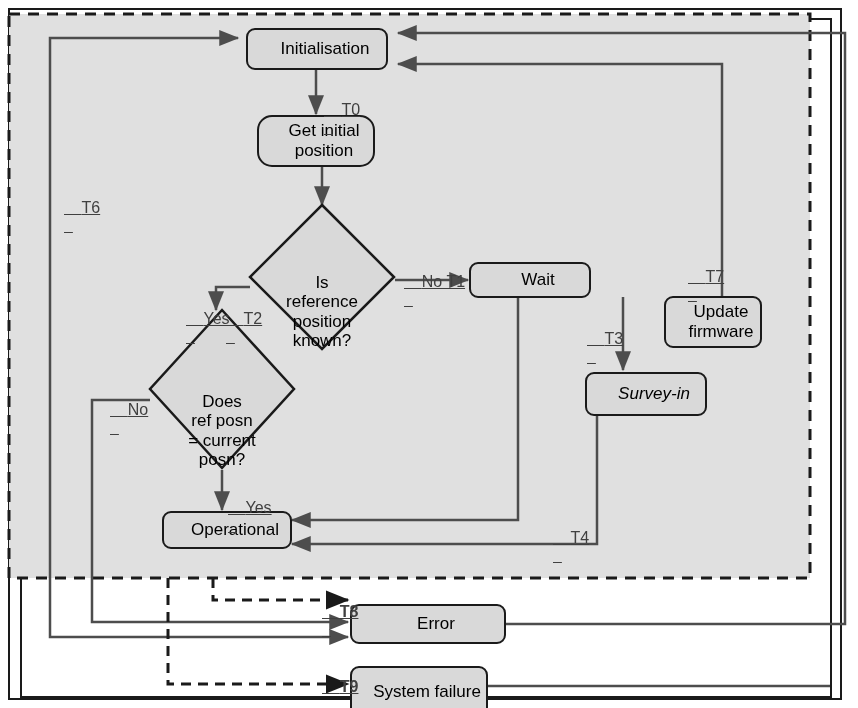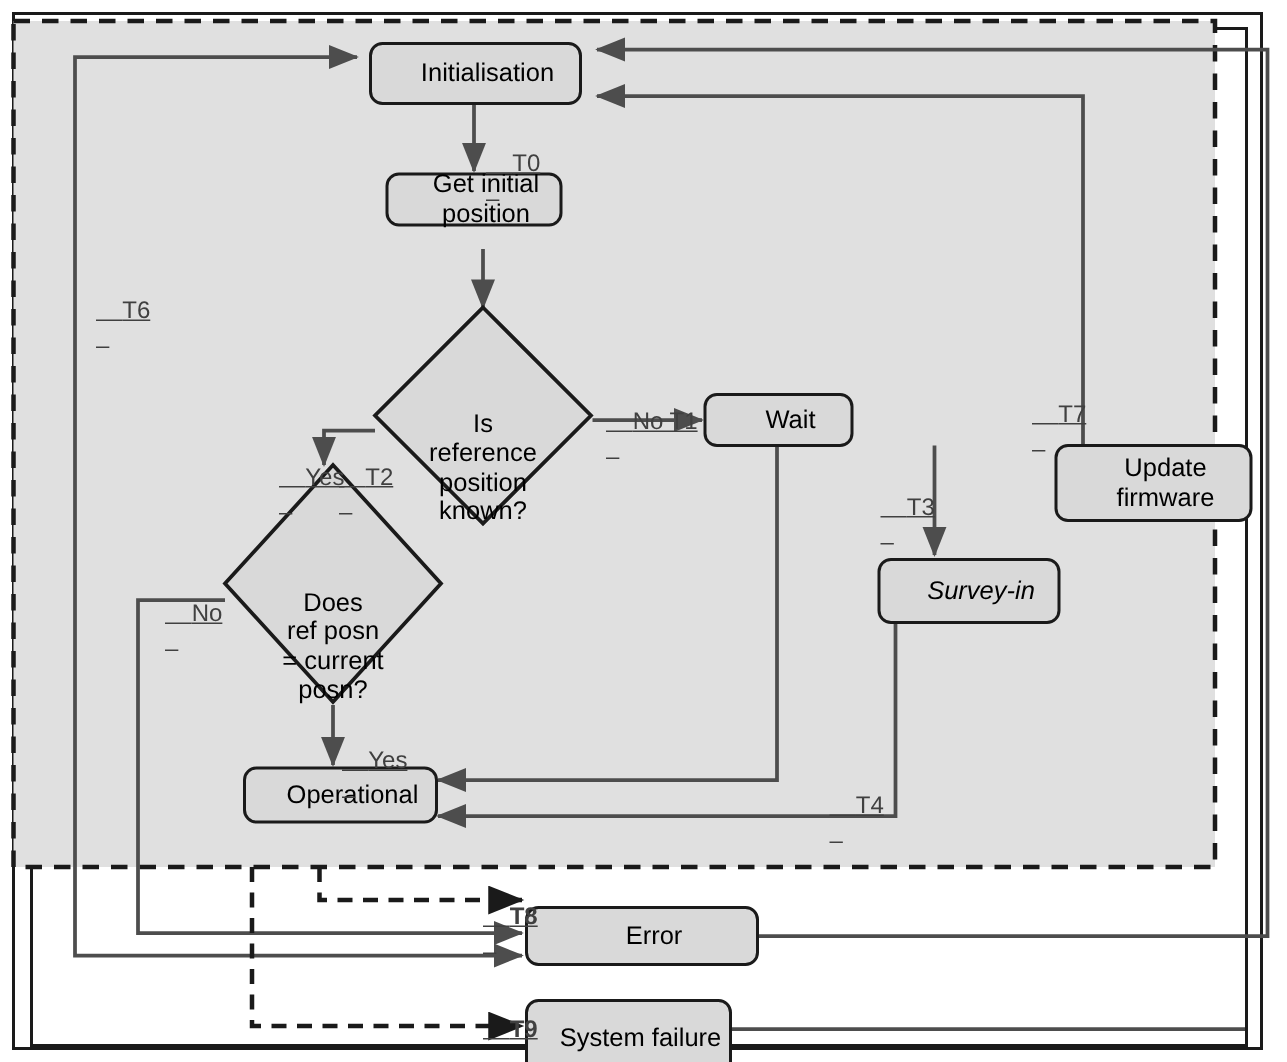--- a/index.html
+++ b/index.html
@@ -123,21 +123,21 @@
 
     <path d="M213,578 L213,600 L348,600" fill="none" stroke="#1a1a1a" stroke-width="3" stroke-dasharray="10,7" marker-end="url(#arrowdash)"></path>
 
     <path d="M168,578 L168,684 L348,684" fill="none" stroke="#1a1a1a" stroke-width="3" stroke-dasharray="10,7" marker-end="url(#arrowdash)"></path>
   </svg>
 
   <div class="node" style="left:246px; top:28px; width:142px; height:42px;">
     <span>Initialisation</span>
   </div>
 
-  <div class="node" style="left:257px; top:115px; width:118px; height:36px;">
+  <div class="node" style="left:257px; top:115px; width:118px; height:52px;border-radius:15px;">
     <span>Get initial
 position</span>
   </div>
 
   <div class="diamond" style="left:248px; top:203px; width:148px; height:148px;">
     <svg class="dshape" viewBox="0 0 148 148">
       <polygon points="74,2 146,74 74,146 2,74" fill="#d9d9d9" stroke="#1a1a1a" stroke-width="2.5"></polygon>
     </svg>
     <span class="dlabel">Is
 reference
@@ -148,29 +148,29 @@
   <div class="diamond" style="left:148px; top:308px; width:148px; height:162px;">
     <svg class="dshape" viewBox="0 0 148 162">
       <polygon points="74,2 146,81 74,160 2,81" fill="#d9d9d9" stroke="#1a1a1a" stroke-width="2.5"></polygon>
     </svg>
     <span class="dlabel">Does
 ref posn
 = current
 posn?</span>
   </div>
 
-  <div class="node" style="left:469px; top:262px; width:100px; height:36px;text-align:center;">
+  <div class="node" style="left:469px; top:262px; width:122px; height:36px;text-align:center;">
     <span>Wait</span>
   </div>
 
   <div class="node" style="left:585px; top:372px; width:122px; height:44px;font-style:italic;">
     <span>Survey-in</span>
   </div>
 
-  <div class="node" style="left:664px; top:296px; width:132px; height:52px;margin-left:39px;">
+  <div class="node" style="left:664px; top:296px; width:98px; height:52px;">
     <span>Update
 firmware</span>
   </div>
 
   <div class="node" style="left:162px; top:511px; width:130px; height:38px;">
     <span>Operational</span>
   </div>
 
   <div class="node" style="left:350px; top:604px; width:156px; height:40px;">
     <span>Error</span>

